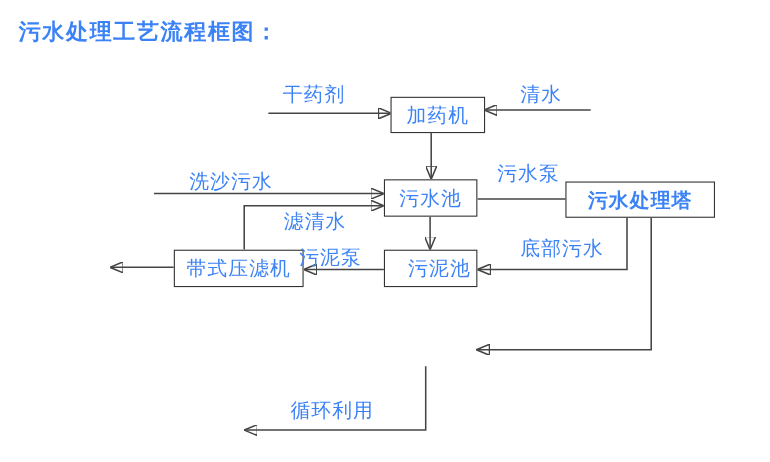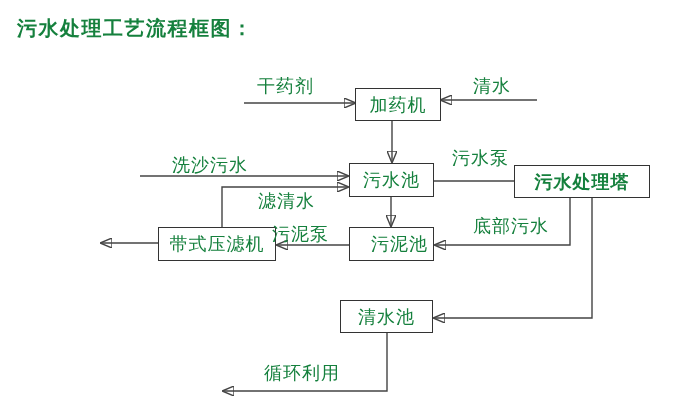--- a/index.html
+++ b/index.html
@@ -2,21 +2,21 @@
 <html><head>
 <meta charset="utf-8">
 <style>
   html, body { margin: 0; padding: 0; background: #ffffff; }
   .canvas {
     position: relative;
     width: 700px;
     height: 420px;
     background: #ffffff;
     font-family: "Liberation Sans", sans-serif;
-    color: #15803d;
+    color: #3b82f6;
     overflow: hidden;
   }
   .title {
     position: absolute;
     left: 17px;
     top: 15px;
     font-size: 20px;
     font-weight: bold;
     letter-spacing: 1.5px;
     white-space: nowrap;
@@ -94,21 +94,20 @@
     <path d="M158 243 H101" marker-end="url(#arw)"></path>
     <path d="M592 197 V318 H434" marker-end="url(#arw)"></path>
     <path d="M387 333 V391 H223" marker-end="url(#arw)"></path>
   </svg>
 
   <div class="node" id="node-dosing">加药机</div>
   <div class="node" id="node-sewage">污水池</div>
   <div class="node" id="node-tower">污水处理塔</div>
   <div class="node" id="node-belt">带式压滤机</div>
   <div class="node" id="node-sludge">污泥池</div>
-  <div class="node" id="node-clean">清水池</div>
 
   <span class="lbl" id="lbl-dry">干药剂</span>
   <span class="lbl" id="lbl-cleanw">清水</span>
   <span class="lbl" id="lbl-sand">洗沙污水</span>
   <span class="lbl" id="lbl-sewpump">污水泵</span>
   <span class="lbl" id="lbl-filtered">滤清水</span>
   <span class="lbl" id="lbl-bottom">底部污水</span>
   <span class="lbl" id="lbl-sludpump">污泥泵</span>
   <span class="lbl" id="lbl-recycle">循环利用</span>
 

